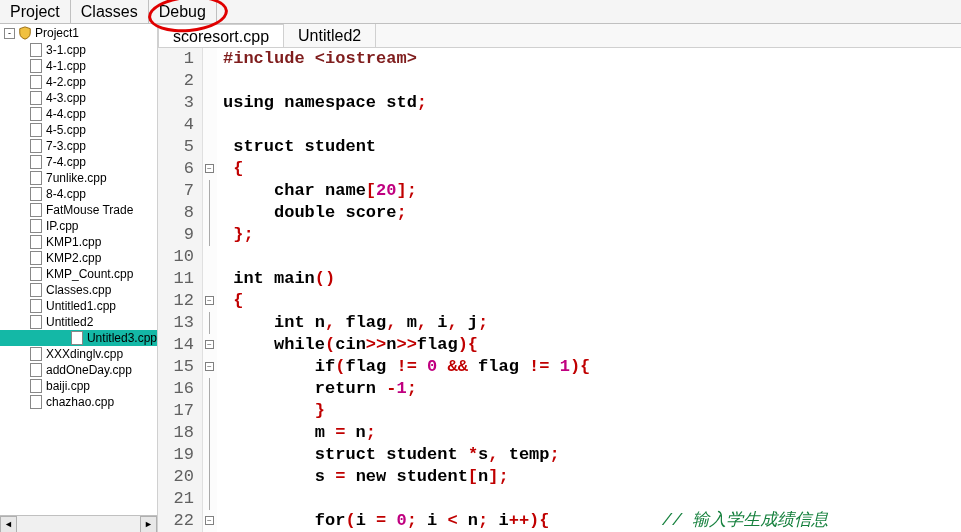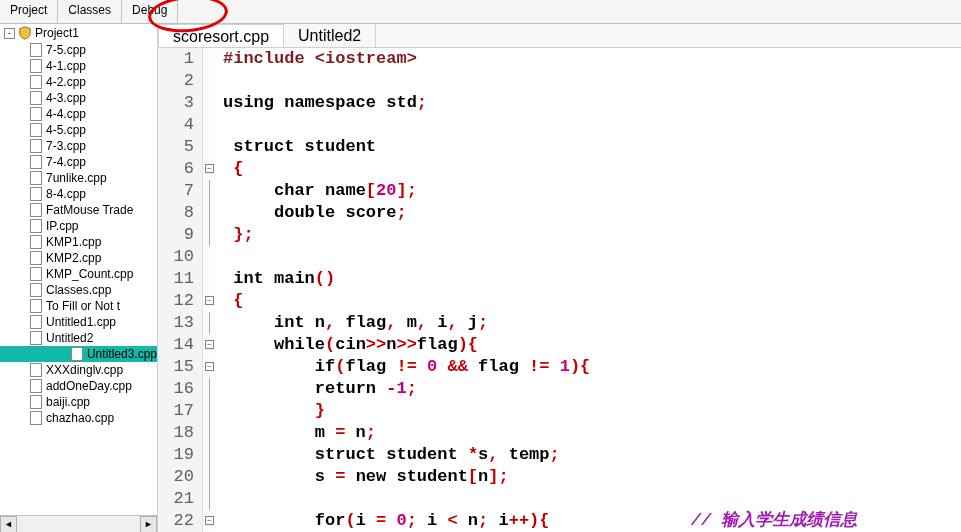--- a/index.html
+++ b/index.html
@@ -1,18 +1,18 @@
 <!DOCTYPE html>
 <html><head>
 <meta charset="utf-8">
 <style>
 * { margin:0; padding:0; box-sizing:border-box; }
 body { font-family:"Segoe UI",Tahoma,sans-serif; font-size:13px; background:#fff; width:961px; height:532px; overflow:hidden; position:relative; }
 .top-tabs { display:flex; height:24px; border-bottom:1px solid #c0c0c0; background:#f5f5f5; }
-.top-tab { padding:3px 10px; border-right:1px solid #c0c0c0; font-size:12px; cursor:pointer; }
+.top-tab { padding:3px 10px; border-right:1px solid #c0c0c0; font-size:16px; cursor:pointer; }
 .layout { display:flex; height:508px; }
 .sidebar { width:158px; background:#fff; border-right:1px solid #d0d0d0; overflow:hidden; display:flex; flex-direction:column; }
 .tree { flex:1; overflow:hidden; font-size:12px; }
 .tree-root { display:flex; align-items:center; padding:2px 4px; gap:3px; }
 .tree-toggle { width:11px; height:11px; border:1px solid #888; font-size:9px; line-height:9px; text-align:center; }
 .shield { width:14px; height:14px; }
 .tree-item { display:flex; align-items:center; padding:1px 0 1px 30px; gap:4px; white-space:nowrap; }
 .tree-item.sel { background:#14b8a6;justify-content:flex-end; }
 .file-icon { width:12px; height:14px; border:1px solid #888; background:#fff; flex-shrink:0; }
 .sb-scroll { height:17px; background:#f0f0f0; border-top:1px solid #c0c0c0; display:flex; }
@@ -27,21 +27,21 @@
 .fold { width:14px; background:#fcfcfc; position:relative; }
 .fold-box { width:9px; height:9px; border:1px solid #808080; background:#fff; font-size:8px; line-height:7px; text-align:center; position:absolute; left:2px; color:#555; }
 .fold-line { position:absolute; left:6px; width:1px; background:#aaa; }
 .code { flex:1; line-height:22px; padding-left:6px; white-space:pre; font-weight:bold; }
 .ln { height:22px; }
 .pp { color:#7f1d1d; }
 .kw { color:#000; font-weight:bold; }
 .nm { color:#000; font-weight:bold;text-align:right; }
 .num { color:#c00080; font-weight:bold; }
 .op { color:#c00000; font-weight:bold; }
-.cm { color:#a21caf; font-style:italic; font-weight:bold;margin-left:29px; }
+.cm { color:#15803d; font-style:italic; font-weight:normal; }
 .circle { position:absolute; border:3px solid #e00000; border-radius:50%; width:80px; height:36px; left:148px; top:-4px; pointer-events:none; transform:rotate(-5deg); z-index:10; }
 </style>
 </head>
 <body>
 
 <div class="top-tabs">
   <div class="top-tab">Project</div>
   <div class="top-tab">Classes</div>
   <div class="top-tab">Debug</div>
 </div>
@@ -52,21 +52,21 @@
       <div class="tree-root">
         <span class="tree-toggle">-</span>
         <svg class="shield" viewBox="0 0 16 16">
             <path fill="#f0c040" stroke="#906000" d="M8 1 L14 3 V8 C14 12 11 14 8 15 C5 14 2 12 2 8 V3 Z"></path>
           </svg>
         <span>Project1</span>
       </div>
       <div id="file-list">
           <div class="tree-item">
             <span class="file-icon"></span>
-            <span>7-5.cpp</span>
+            <span>3-1.cpp</span>
           </div>
           <div class="tree-item">
             <span class="file-icon"></span>
             <span>4-1.cpp</span>
           </div>
           <div class="tree-item">
             <span class="file-icon"></span>
             <span>4-2.cpp</span>
           </div>
           <div class="tree-item">
@@ -113,24 +113,20 @@
             <span class="file-icon"></span>
             <span>KMP2.cpp</span>
           </div>
           <div class="tree-item">
             <span class="file-icon"></span>
             <span>KMP_Count.cpp</span>
           </div>
           <div class="tree-item">
             <span class="file-icon"></span>
             <span>Classes.cpp</span>
-          </div>
-          <div class="tree-item">
-            <span class="file-icon"></span>
-            <span>To Fill or Not t</span>
           </div>
           <div class="tree-item">
             <span class="file-icon"></span>
             <span>Untitled1.cpp</span>
           </div>
           <div class="tree-item">
             <span class="file-icon"></span>
             <span>Untitled2</span>
           </div>
           <div class="tree-item sel">

